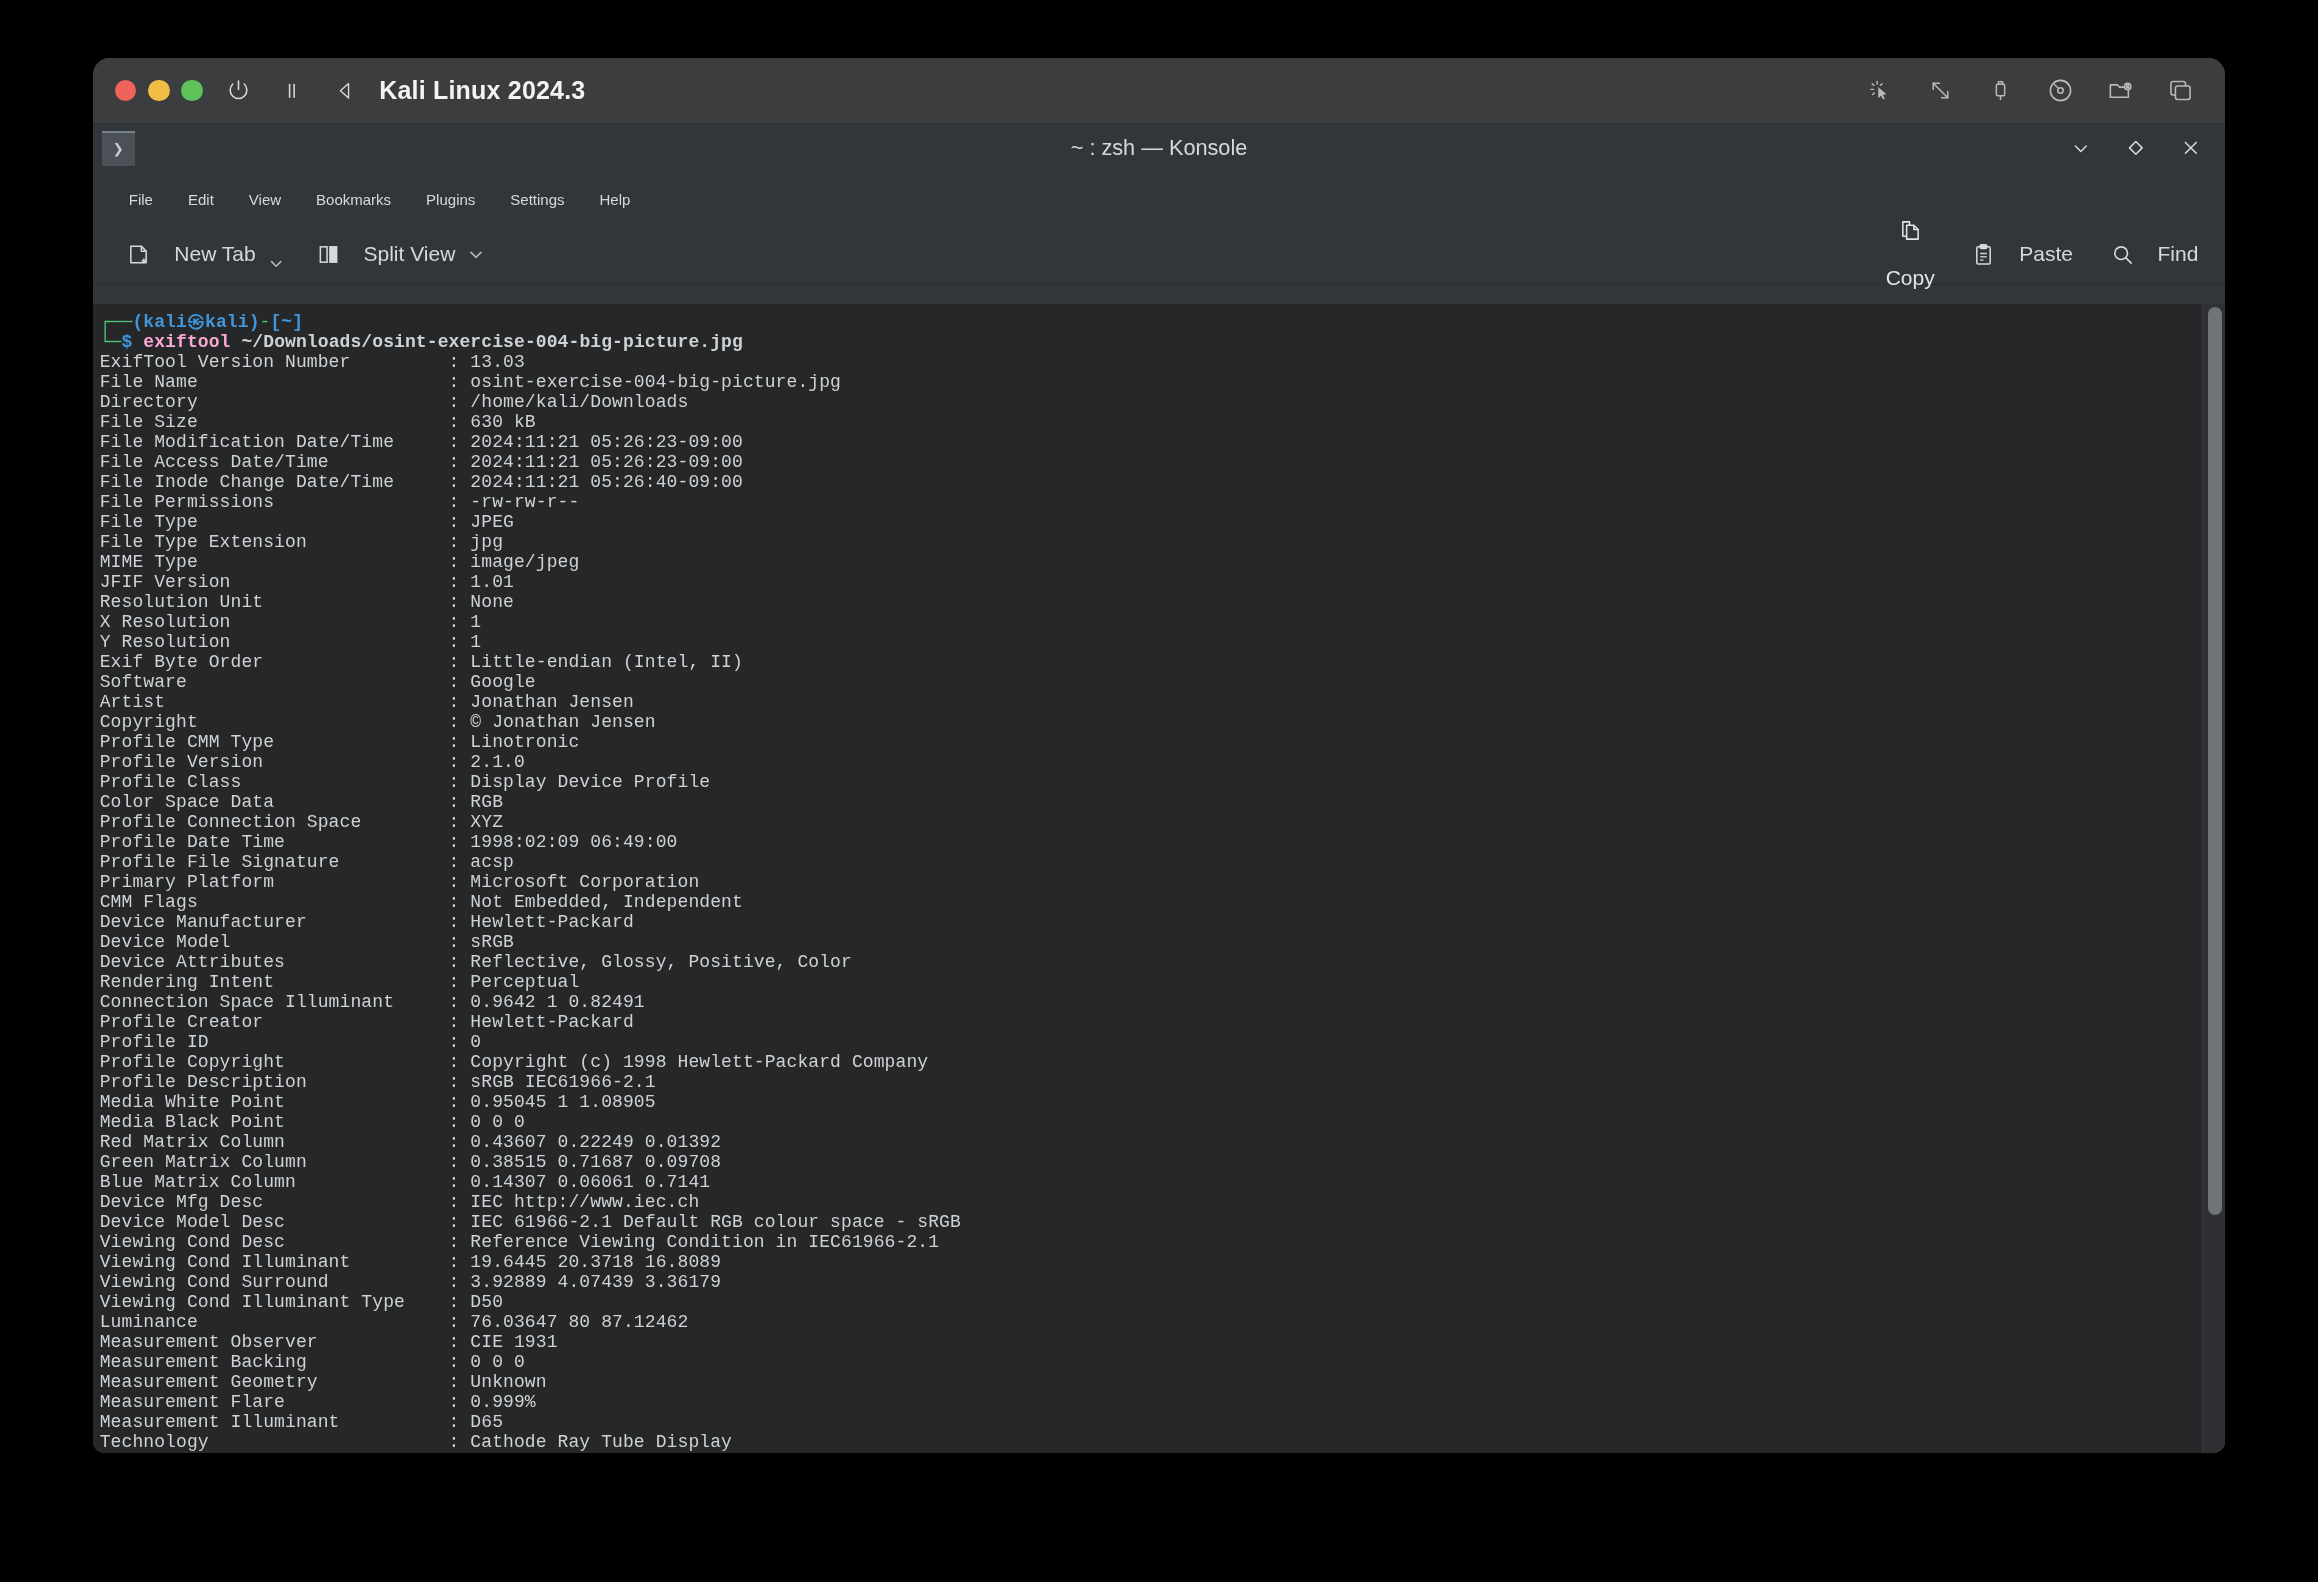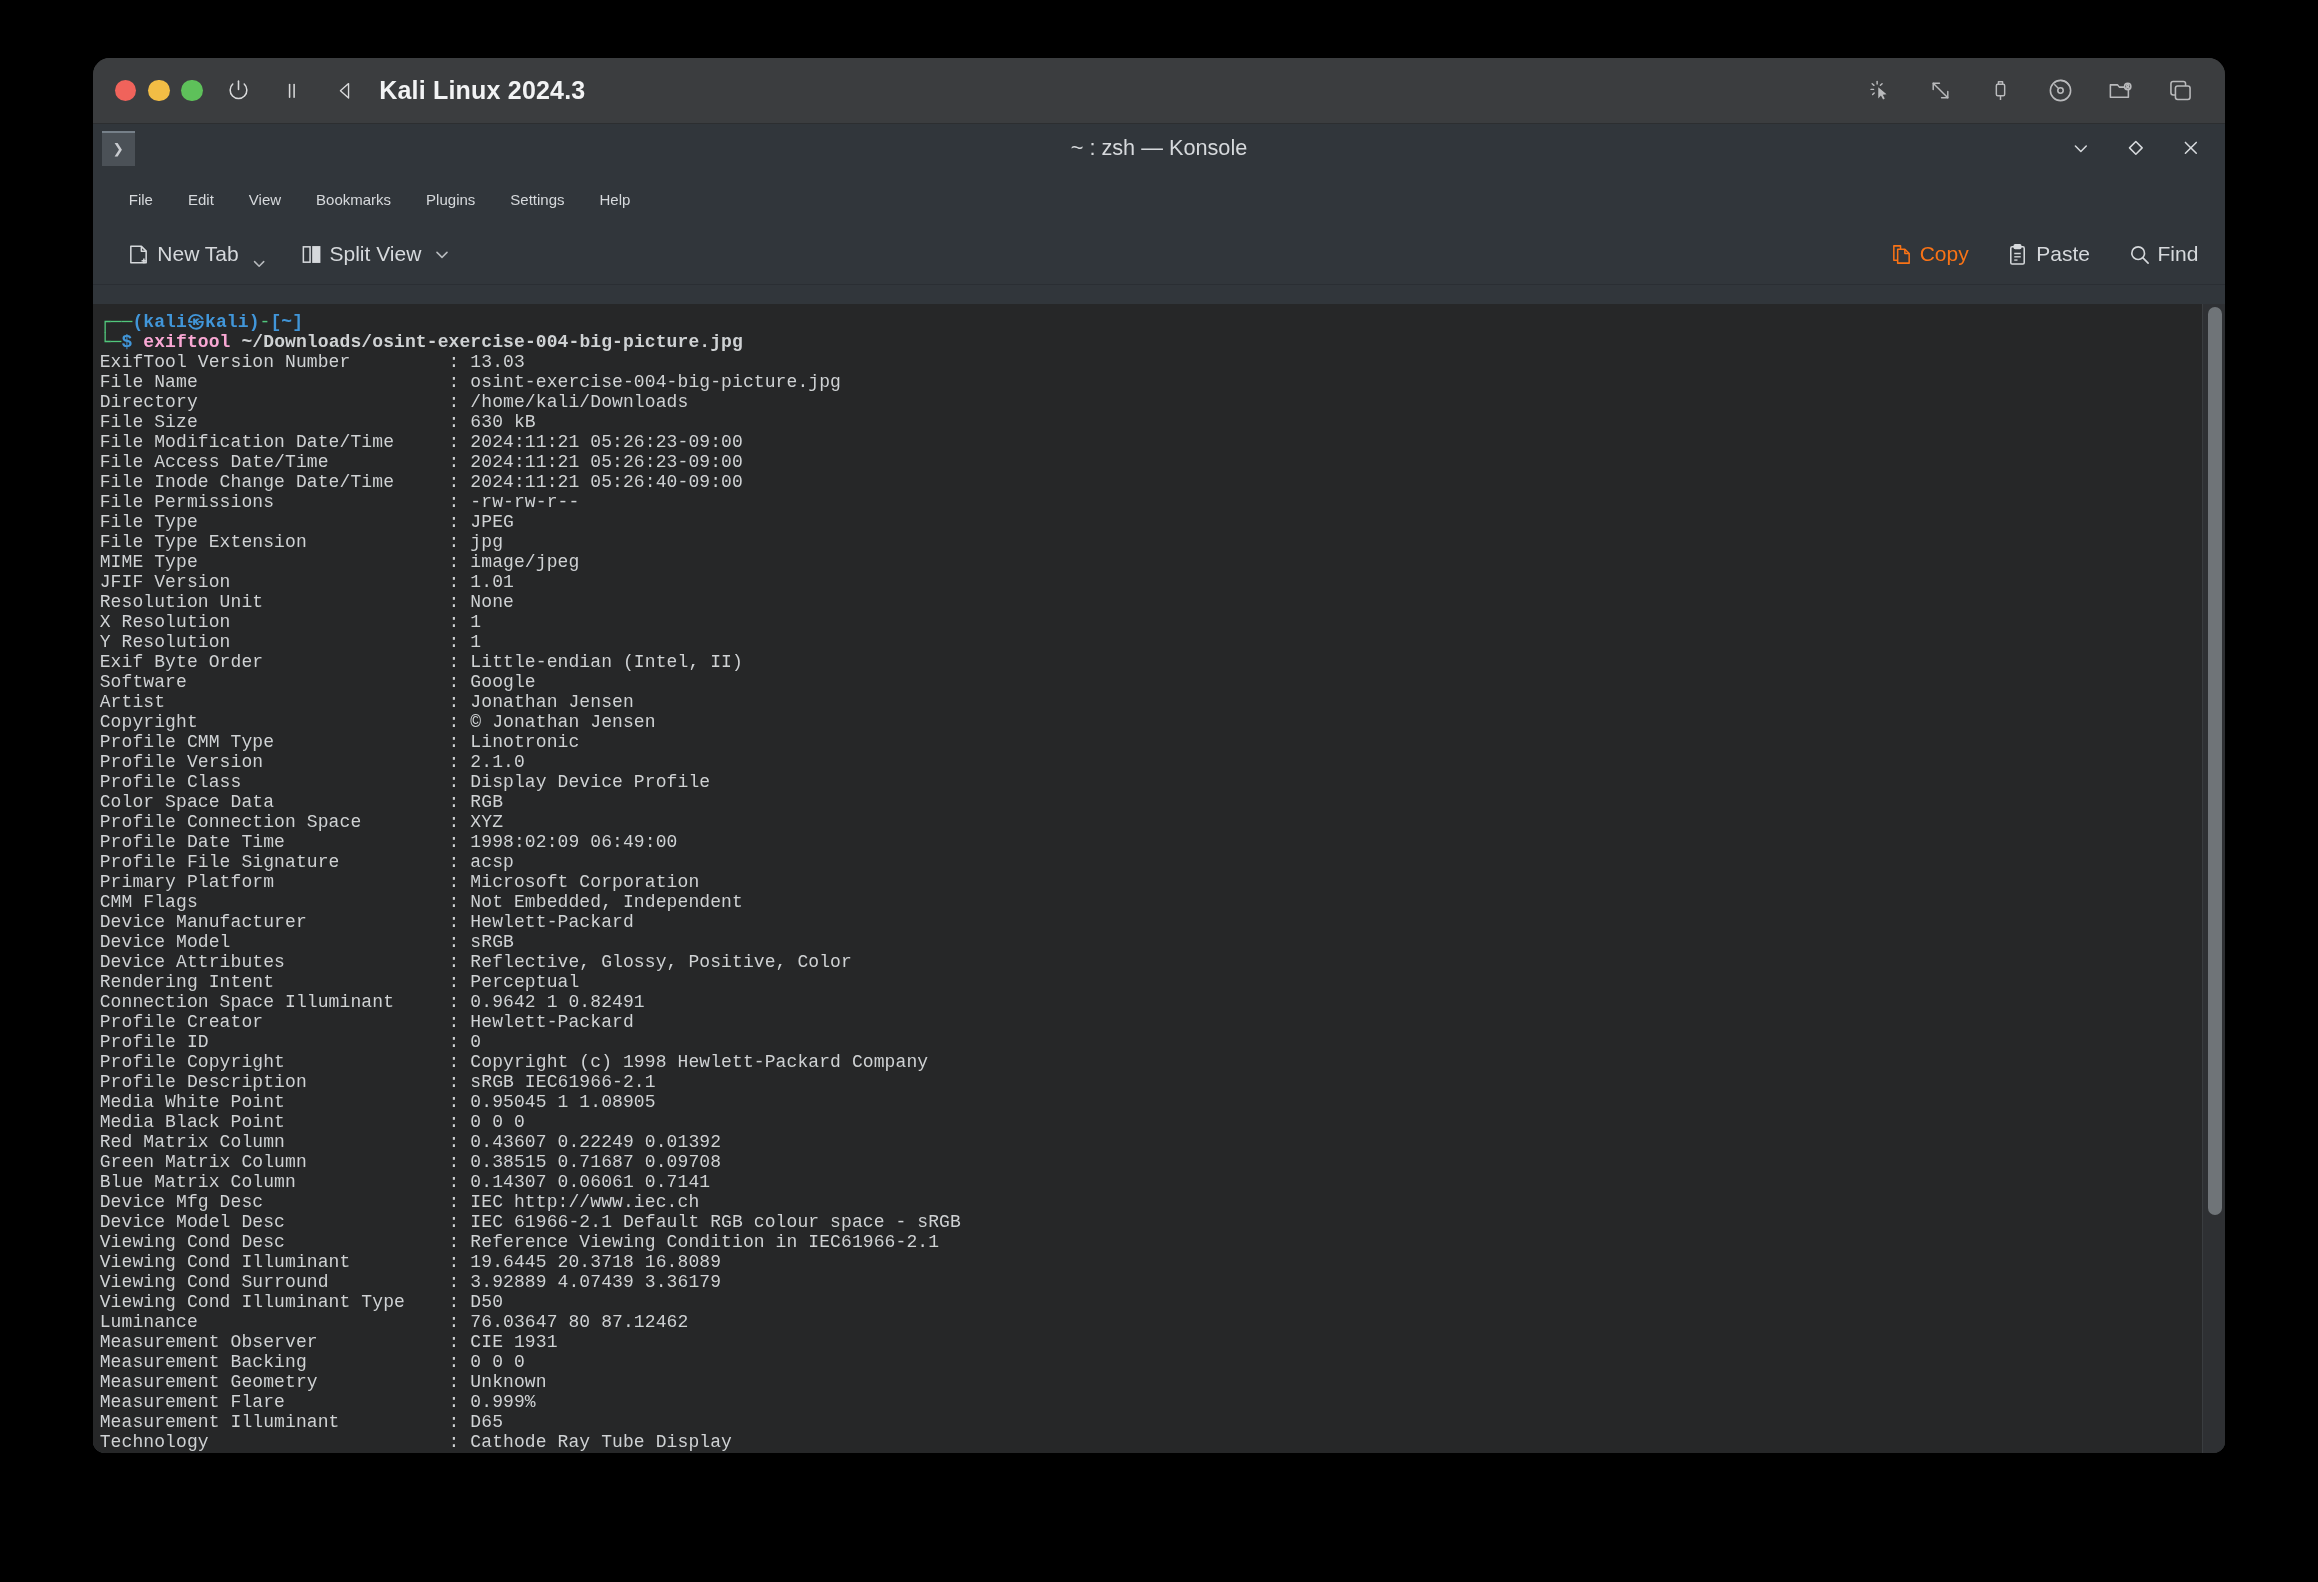--- a/index.html
+++ b/index.html
@@ -148,28 +148,28 @@
     flex: none;
     display: flex;
     align-items: center;
     padding: 0 18.3px 0 25px;
     background: #31363b;
     border-bottom: 0.8px solid #2a2e33;
   }
   .tb-btn {
     display: flex;
     align-items: center;
-    gap: 6px;
+    gap: 23px;
     padding: 5.8px 8.3px;
     color: #d6d9dc;
     font-size: 21px;
     white-space: nowrap;
     border-radius: 3.3px;
   }
-  .tb-btn.dim { color: #f97316; }
+  .tb-btn.dim { color: #e5e5e5; flex-direction: column; }
   .tb-btn .tb-ico {
     display: flex; align-items: center; justify-content: center;
     width: 25px; height: 25px;
     flex: none;
   }
   .tb-caret {
     width: 25px; height: 25px;
     display: flex; align-items: flex-end; justify-content: center;
     color: #b7babd;
     flex: none;

